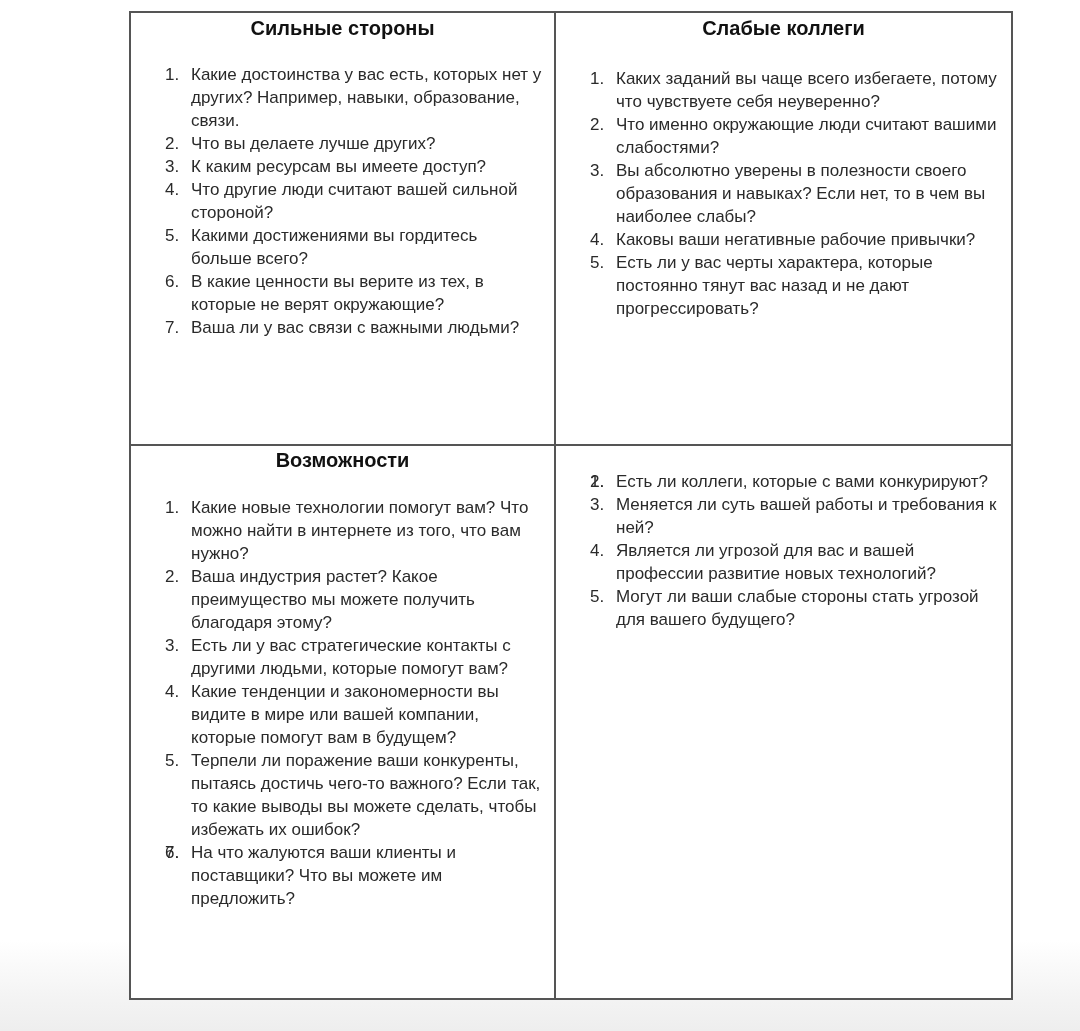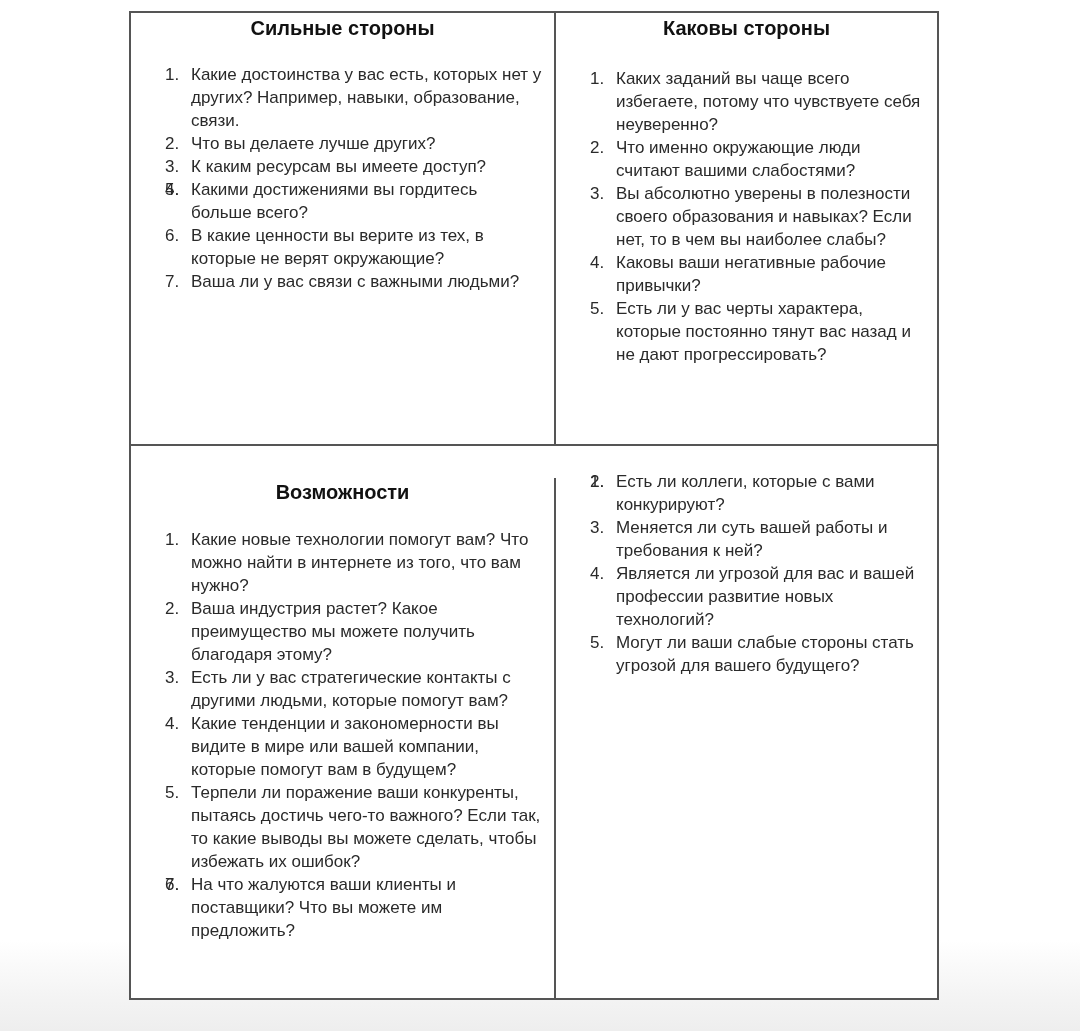--- a/index.html
+++ b/index.html
@@ -6,32 +6,32 @@
   body {
     width: 1080px; height: 1031px; overflow: hidden;
     background: linear-gradient(to bottom, #ffffff 0px, #ffffff 940px, #f3f3f3 1000px, #eeeeee 1031px);
     font-family: "Liberation Sans", sans-serif;
     color: #222;
     position: relative;
   }
   .swot {
     position: absolute;
     left: 129px; top: 11px;
-    width: 810px; height: 989px;
+    width: 884px; height: 989px;
     border: 2px solid #555;
     box-sizing: border-box;
     display: grid;
     grid-template-columns: 425px 1fr;
     grid-template-rows: 433px 1fr;
     background: #fff;
   }
   .cell { position: relative; box-sizing: border-box; overflow: hidden; }
   .cell.tl { border-right: 2px solid #555; border-bottom: 2px solid #555; }
   .cell.tr { border-bottom: 2px solid #555; }
-  .cell.bl { border-right: 2px solid #555; margin-top: 32px; }
+  .cell.bl { border-right: 2px solid #555; }
   .cell h2 {
     margin: 0; font-size: 20px; font-weight: bold; text-align: center;
     color: #111; line-height: 24px;
   }
   .cell.tl h2, .cell.tr h2 { padding-top: 3px; }
   .cell.bl h2, .cell.br h2 { padding-top: 2px; }
   .cell ol {
     list-style: none; margin: 0; padding: 0;
     font-size: 17px; line-height: 23px; color: #2a2a2a;
   }
@@ -46,29 +46,29 @@
 <body>
 
 <div class="swot">
 
   <div class="cell tl">
     <h2>Сильные стороны</h2>
     <ol>
       <li><span class="num">1.</span><span>Какие достоинства у вас есть, которых нет у других? Например, навыки, образование, связи.</span></li>
       <li><span class="num">2.</span><span>Что вы делаете лучше других?</span></li>
       <li><span class="num">3.</span><span>К каким ресурсам вы имеете доступ?</span></li>
-      <li><span class="num">4.</span></li>
+      <li><span class="num">4.</span><span>Что другие люди считают вашей сильной стороной?</span></li>
       <li><span class="num">5.</span><span>Какими достижениями вы гордитесь больше всего?</span></li>
       <li><span class="num">6.</span><span>В какие ценности вы верите из тех, в которые не верят окружающие?</span></li>
       <li><span class="num">7.</span><span>Ваша ли у вас связи с важными людьми?</span></li>
     </ol>
   </div>
 
   <div class="cell tr">
-    <h2>Каковы стороны</h2>
+    <h2>Слабые коллеги</h2>
     <ol>
       <li><span class="num">1.</span><span>Каких заданий вы чаще всего избегаете, потому что чувствуете себя неуверенно?</span></li>
       <li><span class="num">2.</span><span>Что именно окружающие люди считают вашими слабостями?</span></li>
       <li><span class="num">3.</span><span>Вы абсолютно уверены в полезности своего образования и навыках? Если нет, то в чем вы наиболее слабы?</span></li>
       <li><span class="num">4.</span><span>Каковы ваши негативные рабочие привычки?</span></li>
       <li><span class="num">5.</span><span>Есть ли у вас черты характера, которые постоянно тянут вас назад и не дают прогрессировать?</span></li>
     </ol>
   </div>
 
   <div class="cell bl">

